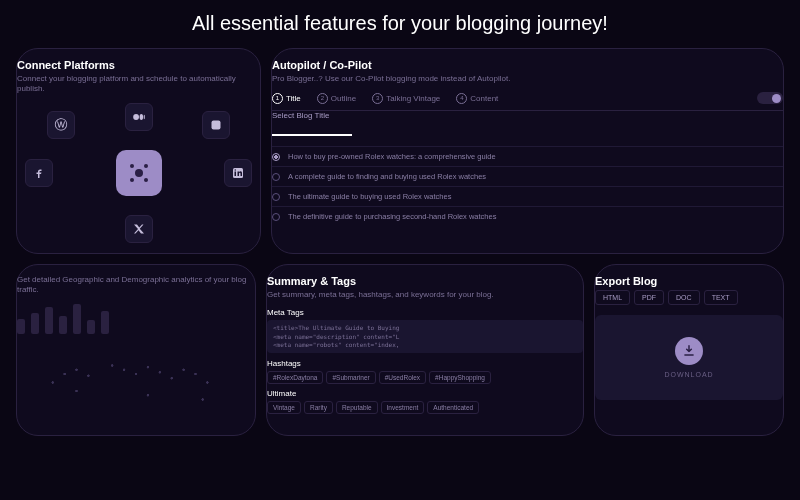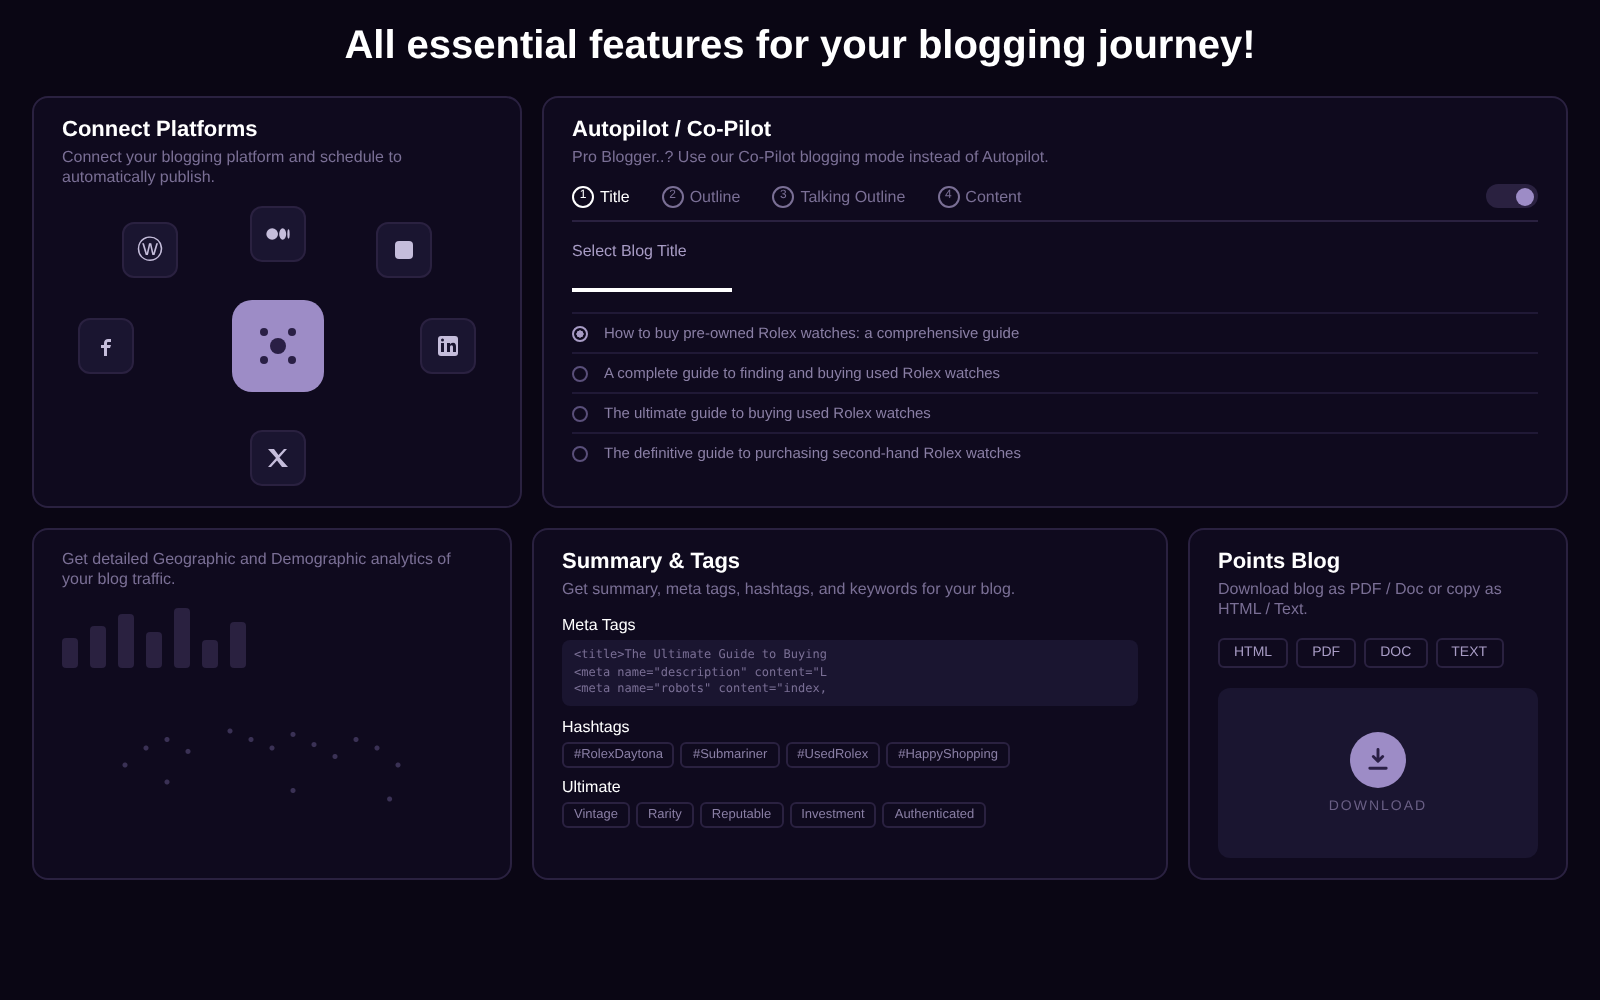--- a/index.html
+++ b/index.html
@@ -1,30 +1,30 @@
 <!DOCTYPE html>
 <html><head>
 <meta charset="utf-8">
 <style>
 *{margin:0;padding:0;box-sizing:border-box}
 body{background:#0a0614;color:#e8e3f5;font-family:-apple-system,BlinkMacSystemFont,sans-serif;width:800px;height:500px;overflow:hidden;padding:10px 16px}
-.title{text-align:center;font-size:20px;font-weight:700;color:#fff;line-height:1.3;margin-bottom:12px}
+.title{text-align:center;font-size:20px;font-weight:400;color:#fff;line-height:1.3;margin-bottom:12px}
 .grid{display:grid;grid-template-columns:245px 1fr;gap:10px;margin-bottom:10px}
 .grid2{display:grid;grid-template-columns:240px 1fr 190px;gap:10px}
-.card{border:1px solid #2a2140;border-radius:8px;padding:10px 14px;background:#0f0a1e}
+.card{border:1px solid #2a2140;border-radius:22px;padding:10px 0;background:#0f0a1e}
 .card-h{font-size:11px;font-weight:600;color:#fff;margin-bottom:3px}
 .card-s{font-size:8px;color:#7a6f95;line-height:1.3;margin-bottom:8px}
 .platforms{display:flex;align-items:center;justify-content:center;position:relative;height:140px}
 .plat-center{width:46px;height:46px;background:#9d8cc6;border-radius:10px;display:flex;align-items:center;justify-content:center;position:absolute;z-index:2}
 .plat-icons{position:absolute;inset:0}
 .plat-icon{position:absolute;width:28px;height:28px;background:#1a1530;border:1px solid #2a2140;border-radius:6px;display:flex;align-items:center;justify-content:center;font-size:13px;color:#c5bddb}
 .pi-tl{top:8px;left:30px}.pi-tc{top:0;left:50%;transform:translateX(-50%)}.pi-tr{top:8px;right:30px}
 .pi-ml{top:50%;left:8px;transform:translateY(-50%)}.pi-mr{top:50%;right:8px;transform:translateY(-50%)}
 .pi-bc{bottom:0;left:50%;transform:translateX(-50%)}
-.tabs{display:flex;gap:16px;border-bottom:1px solid #2a2140;padding-bottom:6px;margin-bottom:10px;align-items:center}
+.tabs{display:flex;gap:16px;border-bottom:1px solid #2a2140;padding-bottom:6px;align-items:center}
 .tab{font-size:8px;color:#7a6f95;display:flex;align-items:center;gap:3px}
 .tab.active{color:#fff}
 .tab-num{width:11px;height:11px;border:1px solid currentColor;border-radius:50%;display:inline-flex;align-items:center;justify-content:center;font-size:6px}
 .toggle{margin-left:auto;width:26px;height:12px;background:#2a2140;border-radius:6px;position:relative}
 .toggle::after{content:"";position:absolute;width:9px;height:9px;background:#9d8cc6;border-radius:50%;top:1.5px;right:2px}
 .section-label{font-size:8px;color:#a89cc5;margin-bottom:14px}
 .section-underline{height:1.5px;background:#fff;width:80px;margin-bottom:10px}
 .title-opt{display:flex;align-items:flex-end;gap:8px;padding:5px 0;border-top:1px solid #201936}
 .radio{width:8px;height:8px;border:1px solid #5a4f7a;border-radius:50%;flex-shrink:0}
 .radio.sel{background:radial-gradient(circle,#a89cc5 0 40%,transparent 45%);border-color:#a89cc5}
@@ -105,21 +105,21 @@
       <div class="tab active">
           <span class="tab-num">1</span>
           <span>Title</span>
         </div>
       <div class="tab">
           <span class="tab-num">2</span>
           <span>Outline</span>
         </div>
       <div class="tab">
           <span class="tab-num">3</span>
-          <span>Talking Outline</span>
+          <span>Talking Vintage</span>
         </div>
       <div class="tab">
           <span class="tab-num">4</span>
           <span>Content</span>
         </div>
       <div class="toggle"></div>
     </div>
     <div class="section-label">Select Blog Title</div>
     <div class="section-underline"></div>
     <div class="title-opt">
@@ -174,22 +174,21 @@
     <div class="tag-row">
       <div class="tag">Vintage</div>
       <div class="tag">Rarity</div>
       <div class="tag">Reputable</div>
       <div class="tag">Investment</div>
       <div class="tag">Authenticated</div>
     </div>
   </div>
 
   <div class="card">
-    <div class="card-h">Points Blog</div>
-    <div class="card-s">Download blog as PDF / Doc or copy as HTML / Text.</div>
+    <div class="card-h">Export Blog</div>
     <div class="export-btns">
       <div class="export-btn">HTML</div>
       <div class="export-btn">PDF</div>
       <div class="export-btn">DOC</div>
       <div class="export-btn">TEXT</div>
     </div>
     <div class="download-box">
       <div class="download-icon">
           <svg width="14" height="14" viewBox="0 0 24 24" fill="#2a1f45">
             <path d="M12 3v10m0 0l-4-4m4 4l4-4M5 19h14" stroke="#2a1f45" stroke-width="2.5" fill="none" stroke-linecap="round"></path>

